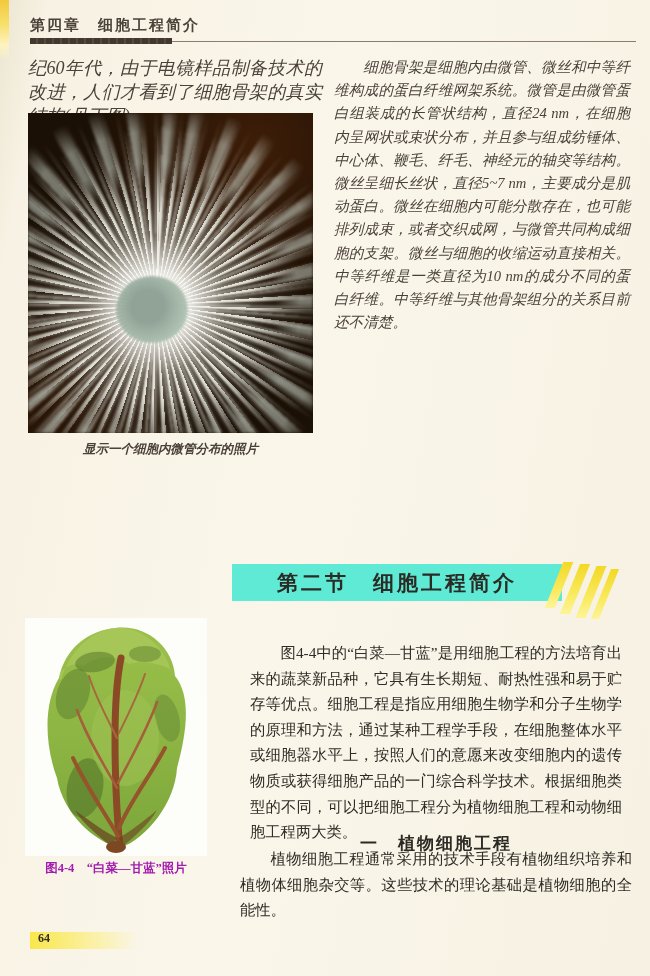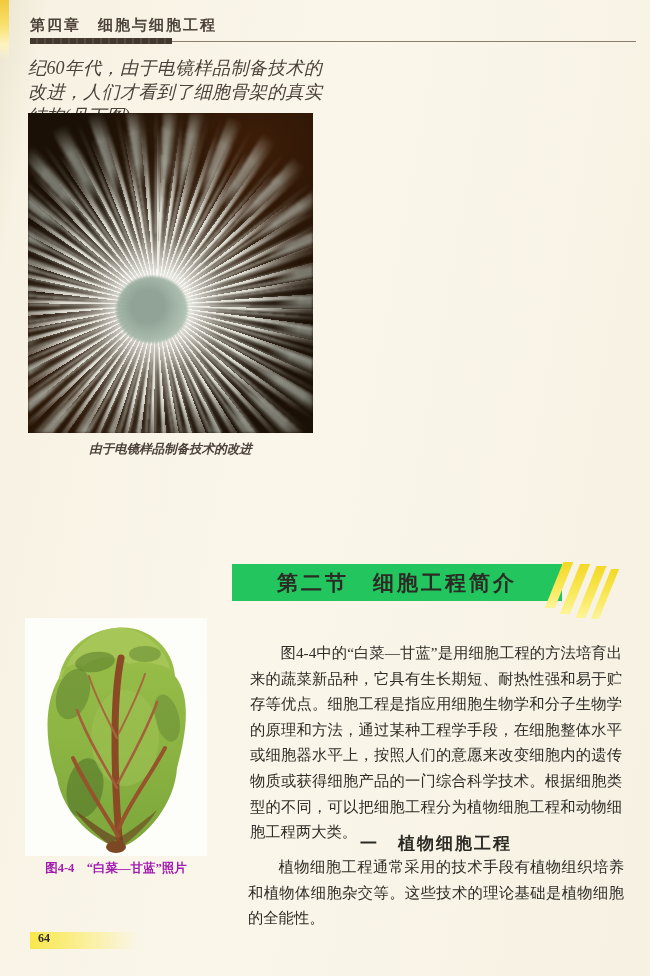--- a/index.html
+++ b/index.html
@@ -44,64 +44,65 @@
     -webkit-mask:radial-gradient(circle at 45% 60%,transparent 0 48%,#000 58% 70%,transparent 82%);
             mask:radial-gradient(circle at 45% 60%,transparent 0 48%,#000 58% 70%,transparent 82%);
     filter:blur(1.4px);}
   .micrograph .glow{
     background:radial-gradient(circle at 45% 60%,rgba(255,255,252,1) 0 7%,rgba(255,255,250,.85) 14%,rgba(250,250,240,.35) 28%,rgba(240,240,230,.08) 45%,transparent 60%);}
   .micrograph .nucleus{position:absolute;left:31%;top:51%;width:25%;height:21%;border-radius:50%;
     background:radial-gradient(circle at 45% 45%,#7e9486 0 30%,#a7bcab 70%,rgba(220,232,220,.2) 100%);
     opacity:.85;filter:blur(1px);}
   .micro-caption{left:28px;top:441px;width:285px;text-align:center;font-size:12.5px;color:#4a413a;font-weight:bold;}
   
-  .banner{left:232px;top:564px;width:330px;height:37px;background:#22c55e;}
+  .banner{left:232px;top:564px;width:330px;height:37px;background:#5eead4;}
   .banner-label{position:absolute;left:0;top:0;width:100%;height:100%;display:flex;align-items:center;justify-content:center;
     font-family:"Liberation Sans","DejaVu Sans",sans-serif;font-size:21px;font-weight:bold;color:#2c2a24;letter-spacing:3px;}
   .stroke{position:absolute;width:10px;background:linear-gradient(180deg,#f3d825,#f9ea5e 60%,#fdf49a);transform:skewX(-22deg);}
   .s1{left:322px;top:-2px;height:46px;}
   .s2{left:338px;top:0px;height:50px;}
   .s3{left:354px;top:2px;height:52px;}
   .s4{left:369px;top:5px;height:50px;width:8px;}
   
   .photo-frame{left:25px;top:618px;width:182px;height:238px;background:#fdfdfb;}
   .fig-caption{left:14px;top:860px;width:204px;text-align:center;font-size:12.5px;color:#a21caf;font-weight:bold;}
   .lower-right-col{left:240px;top:630px;width:392px;font-size:15.3px;line-height:25.6px;text-align:justify;color:#2f2c27;}
   .lower-right-col p{margin:10px;text-indent:2em;}
   .subheading{left:240px;top:808px;width:392px;text-align:center;
     font-family:"Liberation Sans","DejaVu Sans",sans-serif;font-size:17px;font-weight:bold;color:#2c2a24;letter-spacing:2px;margin-top:24px;}
   .plant-para{left:240px;top:846px;width:392px;font-size:15.3px;line-height:25.6px;text-align:justify;color:#2f2c27;}
-  .plant-para p{margin:8px;text-indent:2em;}
+  .plant-para p{margin:0;text-indent:2em;}
   
   .page-num-band{left:30px;top:932px;width:108px;height:17px;
     background:linear-gradient(90deg,#f9e74a 0%,#fbf0a0 55%,rgba(251,240,160,0) 100%);}
   .page-num{left:38px;top:931px;font-size:12px;font-weight:bold;color:#2f2c27;}
 </style>
 </head>
 <body>
 
 <div>
 
   <div class="abs edge-strip"></div>
-  <div class="abs chapter-title">第四章　细胞与细胞工程</div>
+  <div class="abs chapter-title">第四章　细胞工程简介</div>
   <div class="abs rule-thin"></div>
   <div class="abs rule-thick"></div>
 
   <div class="abs top-left-para kai">纪60年代，由于电镜样品制备技术的改进，人们才看到了细胞骨架的真实结构(见下图)。</div>
 
   <div class="abs micrograph">
     <div class="rays"></div>
     <div class="rays2"></div>
     <div class="ring"></div>
     <div class="glow"></div>
     <div class="nucleus"></div>
   </div>
-  <div class="abs micro-caption kai">由于电镜样品制备技术的改进</div>
+  <div class="abs micro-caption kai">显示一个细胞内微管分布的照片</div>
 
   <div class="abs top-right-col kai">
+    <p>细胞骨架是细胞内由微管、微丝和中等纤维构成的蛋白纤维网架系统。微管是由微管蛋白组装成的长管状结构，直径24 nm，在细胞内呈网状或束状分布，并且参与组成纺锤体、中心体、鞭毛、纤毛、神经元的轴突等结构。微丝呈细长丝状，直径5~7 nm，主要成分是肌动蛋白。微丝在细胞内可能分散存在，也可能排列成束，或者交织成网，与微管共同构成细胞的支架。微丝与细胞的收缩运动直接相关。中等纤维是一类直径为10 nm的成分不同的蛋白纤维。中等纤维与其他骨架组分的关系目前还不清楚。</p>
   </div>
 
   <div class="abs banner">
     <div class="banner-label">第二节　细胞工程简介</div>
     <div class="stroke s1"></div>
     <div class="stroke s2"></div>
     <div class="stroke s3"></div>
     <div class="stroke s4"></div>
   </div>
 

